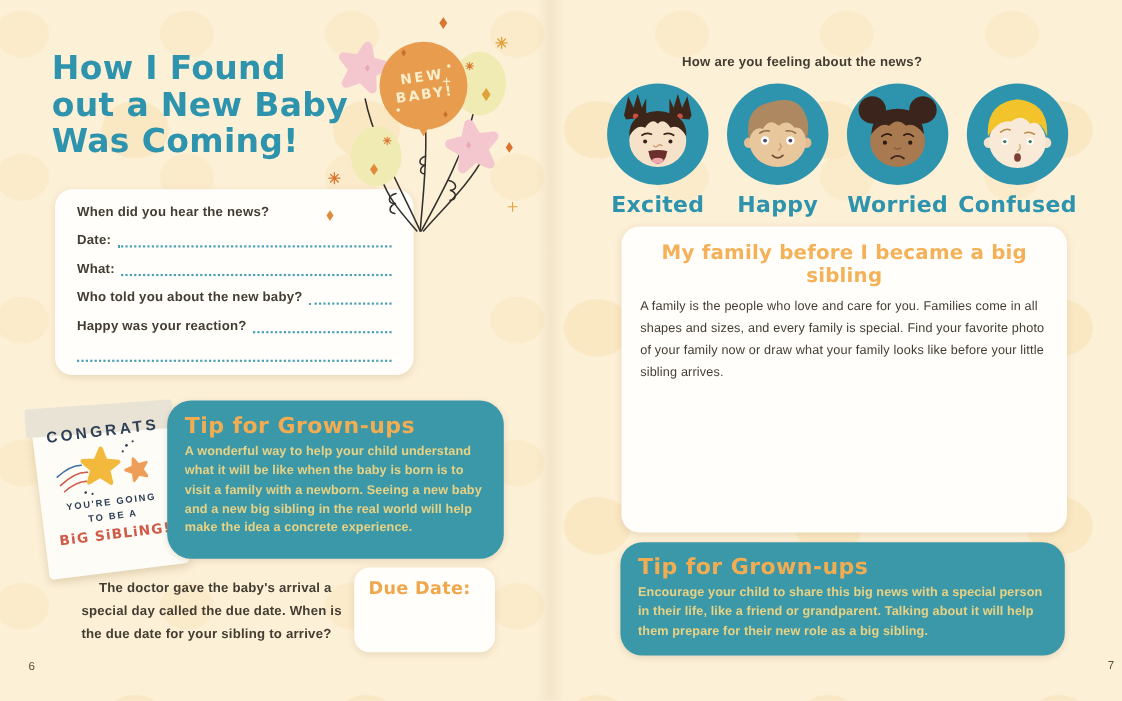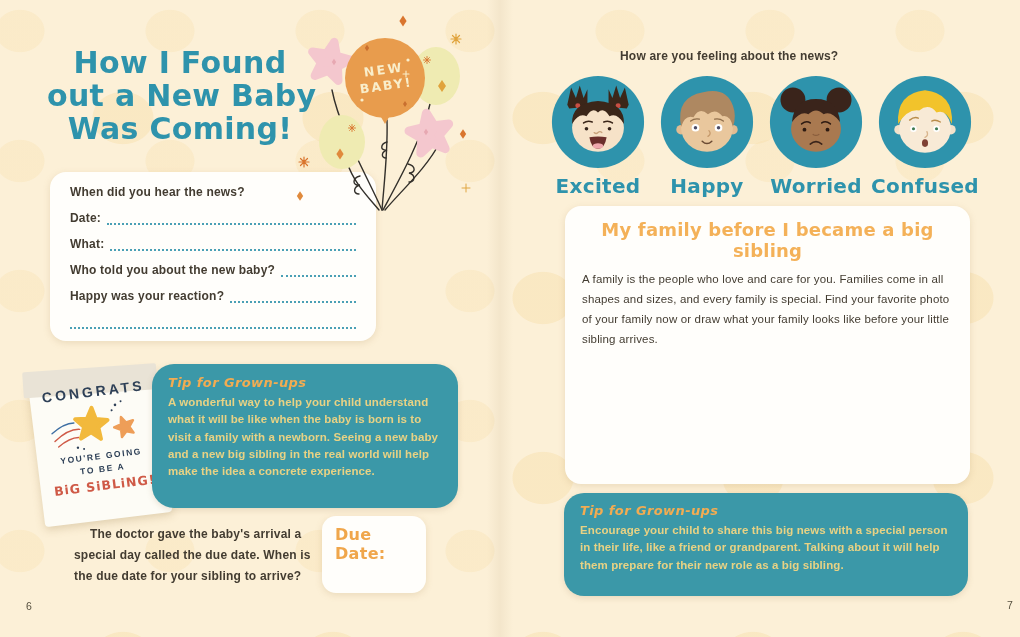--- a/index.html
+++ b/index.html
@@ -17,21 +17,21 @@
     color:#433C31;
   }
   .gutter {
     position:absolute; left:487px; top:0; width:26px; height:637px;
     background:linear-gradient(90deg, transparent, rgba(170,140,95,.10), transparent);
     z-index:1;
   }
   
   .title {
     position:absolute; left:47px; top:46px; width:266px; z-index:2;
-    text-align:center; color:#2E93AC;
+    color:#2E93AC;
     font-weight:800; font-size:30px; line-height:1.1; letter-spacing:.3px;
     font-family:"DejaVu Sans","Liberation Sans",sans-serif;
   }
   .title span { display:block; white-space:nowrap; }
   .balloons { position:absolute; left:290px; top:12px; width:182px; height:204px; z-index:5; }
   .card {
     background:#FFFEFB; border-radius:16px;
     box-shadow:0 2px 7px rgba(175,140,90,.22);
   }
   .form-card {
@@ -56,32 +56,31 @@
   .congrats .c1 { color:#2E4057; font-size:14px; font-weight:700; letter-spacing:3px; }
   .congrats .stars { width:104px; height:50px; margin:1px auto 0; display:block; }
   .congrats .c2, .congrats .c3 { color:#2E4057; font-size:8.5px; font-weight:700; letter-spacing:1.6px; line-height:1.5; }
   .congrats .c4 { color:#CF5A47; font-size:12.5px; font-weight:800; letter-spacing:1px; margin-top:2px;
     font-family:"DejaVu Sans","Liberation Sans",sans-serif; }
   .tip {
     background:#3B98A8; border-radius:22px; z-index:2; position:absolute;
     box-shadow:0 2px 6px rgba(140,110,70,.18);
   }
   .tip-h {
-    color:#F2AC52; font-weight:800; font-size:13px; letter-spacing:.4px;
-    font-family:"DejaVu Sans","Liberation Sans",sans-serif;
-    font-style:italic;
+    color:#F2AC52; font-weight:800; font-size:20px; letter-spacing:.4px;
+    font-family:"DejaVu Sans","Liberation Sans",sans-serif;
   }
   .tip-b { color:#E8D284; font-weight:700; font-size:11.5px; line-height:1.5; margin-top:4px; letter-spacing:.1px; }
   .tip-left { left:152px; top:364px; width:306px; height:144px; padding:11px 16px; }
   .due-q {
     position:absolute; left:74px; top:524px; width:242px; z-index:2;
     font-size:12px; line-height:1.75; text-indent:16px; font-weight:600; letter-spacing:.2px;
   }
   .due-box {
-    position:absolute; left:322px; top:516px; width:104px; height:77px; z-index:2;
+    position:absolute; left:322px; top:516px; width:128px; height:77px; z-index:2;
     border-radius:14px; padding:9px 0 0 13px;
   }
   .due-l {
     color:#F0A64B; font-weight:800; font-size:16px; letter-spacing:.3px;
     font-family:"DejaVu Sans","Liberation Sans",sans-serif;
   }
   .pnum { position:absolute; z-index:2; font-size:10.5px; color:#56503F; }
   .pnum-left { left:26px; top:600px; }
   .pnum-right { left:1007px; top:599px; }
   

